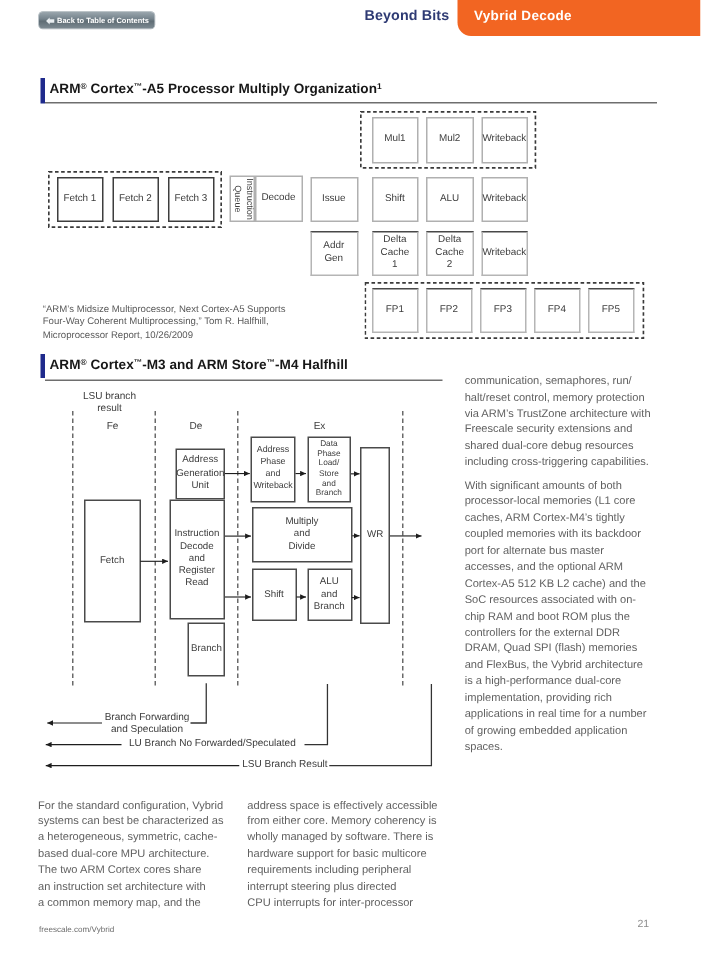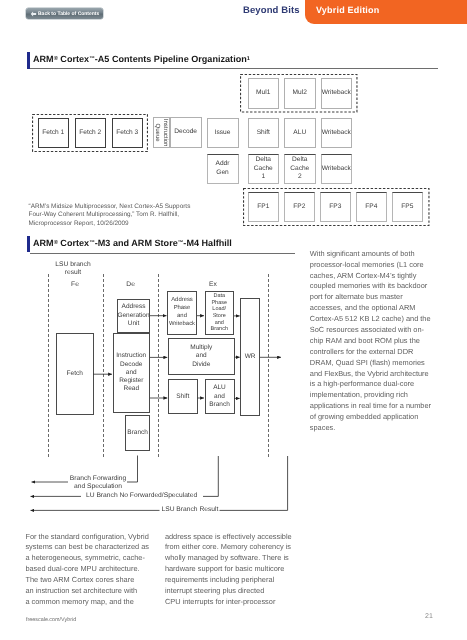--- a/index.html
+++ b/index.html
@@ -41,32 +41,32 @@
   
   .d2label{position:absolute;font-size:6.7px;color:#3c3c3c;text-align:center;line-height:8.4px;}
   .d2box{position:absolute;border:0.85px solid #4a4a4a;box-sizing:border-box;background:#fff;
          display:flex;align-items:center;justify-content:center;text-align:center;
          font-size:6.5px;color:#3c3c3c;line-height:8.3px;}
 </style>
 </head>
 <body>
 
 <div class="abs" id="orange-band"></div>
-<div class="abs" id="edition-label">Vybrid Edition</div>
+<div class="abs" id="edition-label">Vybrid Decode</div>
 <div class="abs" id="brand-label">Beyond Bits</div>
 
 <div class="abs" id="back-btn">
   <svg id="back-arrow" viewBox="0 0 14 12">
     <path d="M6.2 1.2 L1.4 6 L6.2 10.8 L6.2 8.2 L12.4 8.2 L12.4 3.8 L6.2 3.8 Z" fill="#e9eef1"></path>
   </svg>
   <span id="back-btn-label">Back to Table of Contents</span>
 </div>
 
 <div class="abs sect-bar" style="left:26.5px;top:51.5px;height:17px;"></div>
-<div class="abs sect-title" id="sect1-title" style="left:33px;top:53.5px;"><span>ARM</span><sup>®</sup><span> Cortex</span><sup>™</sup><span>-A5 Contents Pipeline Organization</span><sup>1</sup></div>
+<div class="abs sect-title" id="sect1-title" style="left:33px;top:53.5px;"><span>ARM</span><sup>®</sup><span> Cortex</span><sup>™</sup><span>-A5 Processor Multiply Organization</span><sup>1</sup></div>
 <div class="abs sect-rule" style="left:29.5px;top:68px;width:408px;"></div>
 
 <div id="diagram1">
     <div class="dashbox" style="left: 32px; top: 113.5px; width: 116px; height: 38px;">
       <svg width="116" height="38" style="display:block">
         <rect x="0.55" y="0.55" width="114.9" height="36.9" fill="none" stroke="#3a3a3a" stroke-width="1.1" stroke-dasharray="2.4 1.7"></rect>
       </svg>
     </div>
     <div class="box dark" style="left: 37.5px; top: 117.5px; width: 31.5px; height: 30.5px;">Fetch 1</div>
     <div class="box dark" style="left: 74.5px; top: 117.5px; width: 31.5px; height: 30.5px;">Fetch 2</div>
@@ -190,20 +190,21 @@
       <line x1="68" y1="482" x2="31.5" y2="482" stroke="#1d1d1d" stroke-width="0.75" marker-end="url(#ah)"></line>
       <line x1="81" y1="496.4" x2="30.5" y2="496.4" stroke="#1d1d1d" stroke-width="0.75" marker-end="url(#ah)"></line>
       <line x1="159.5" y1="510.4" x2="30.5" y2="510.4" stroke="#1d1d1d" stroke-width="0.75" marker-end="url(#ah)"></line>
       <polyline points="127,482 137.5,482 137.5,455.5" fill="none" stroke="#333" stroke-width="0.85"></polyline>
       <polyline points="203,496.4 218.3,496.4 218.3,456" fill="none" stroke="#333" stroke-width="0.85"></polyline>
       <polyline points="219.5,510.4 287.6,510.4 287.6,456" fill="none" stroke="#333" stroke-width="0.85"></polyline>
     </svg>
   </div>
 
 <div class="abs body-col" id="right-col" style="left:309.8px;top:248.8px;width:124px;">
+    <p>communication, semaphores, run/ halt/reset control, memory protection via ARM’s TrustZone architecture with Freescale security extensions and shared dual-core debug resources including cross-triggering capabilities.</p>
     <p>With significant amounts of both processor-local memories (L1 core caches, ARM Cortex-M4’s tightly coupled memories with its backdoor port for alternate bus master accesses, and the optional ARM Cortex-A5 512 KB L2 cache) and the SoC resources associated with on-chip RAM and boot ROM plus the controllers for the external DDR DRAM, Quad SPI (flash) memories and FlexBus, the Vybrid architecture is a high-performance dual-core implementation, providing rich applications in real time for a number of growing embedded application spaces.</p>
   </div>
 
 <div class="abs body-col" id="bl-col" style="left:25.4px;top:531.5px;width:150px;white-space:nowrap;"><span>For the standard configuration, Vybrid</span><br><span>systems can best be characterized as</span><br><span>a heterogeneous, symmetric, cache-</span><br><span>based dual-core MPU architecture.</span><br><span>The two ARM Cortex cores share</span><br><span>an instruction set architecture with</span><br><span>a common memory map, and the</span></div>
 <div class="abs body-col" id="br-col" style="left:164.9px;top:531.5px;width:150px;white-space:nowrap;"><span>address space is effectively accessible</span><br><span>from either core. Memory coherency is</span><br><span>wholly managed by software. There is</span><br><span>hardware support for basic multicore</span><br><span>requirements including peripheral</span><br><span>interrupt steering plus directed</span><br><span>CPU interrupts for inter-processor</span></div>
 
 <div class="abs weburl" style="left:26px;top:617px;">freescale.com/Vybrid</div>
 <div class="abs pagenum" style="left:425px;top:613px;">21</div>
 
 </body></html>

